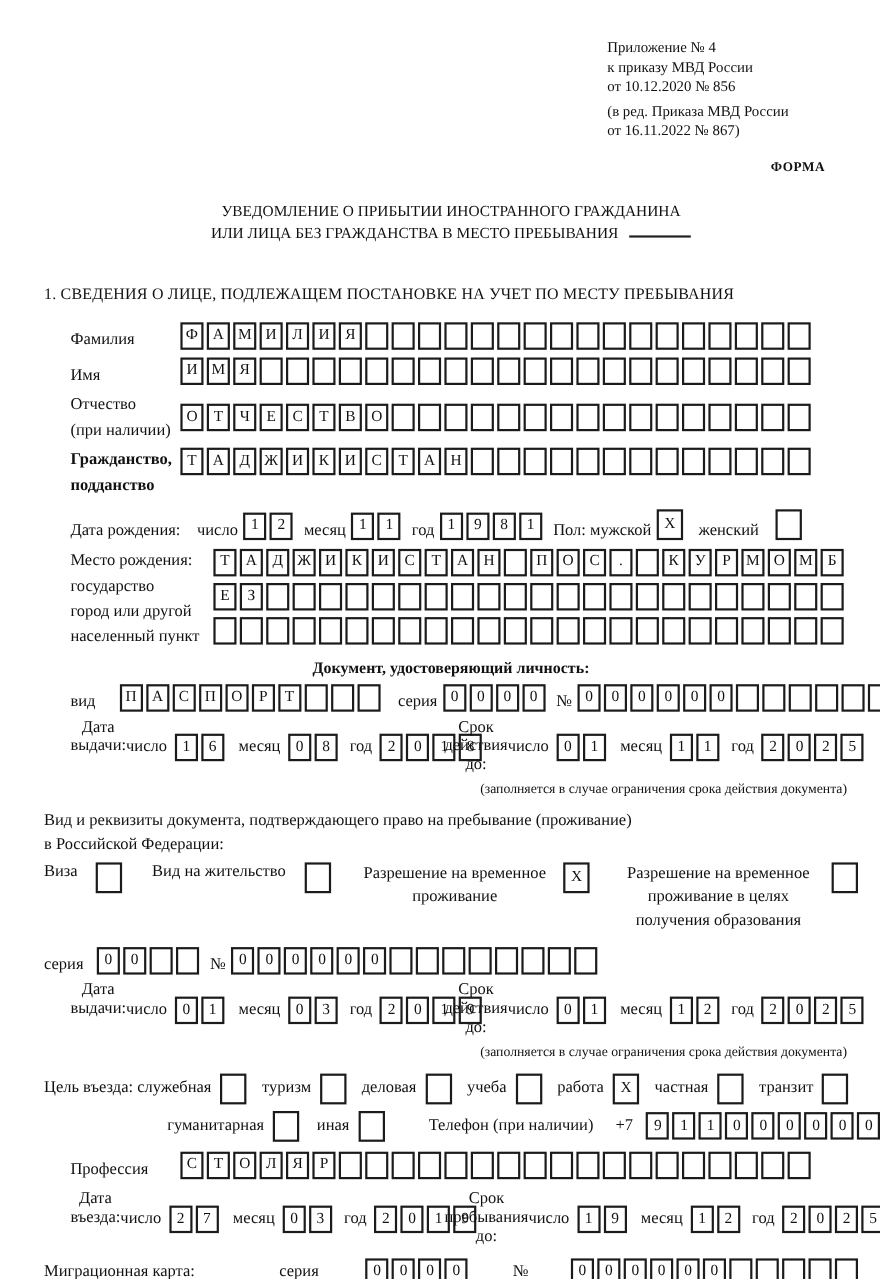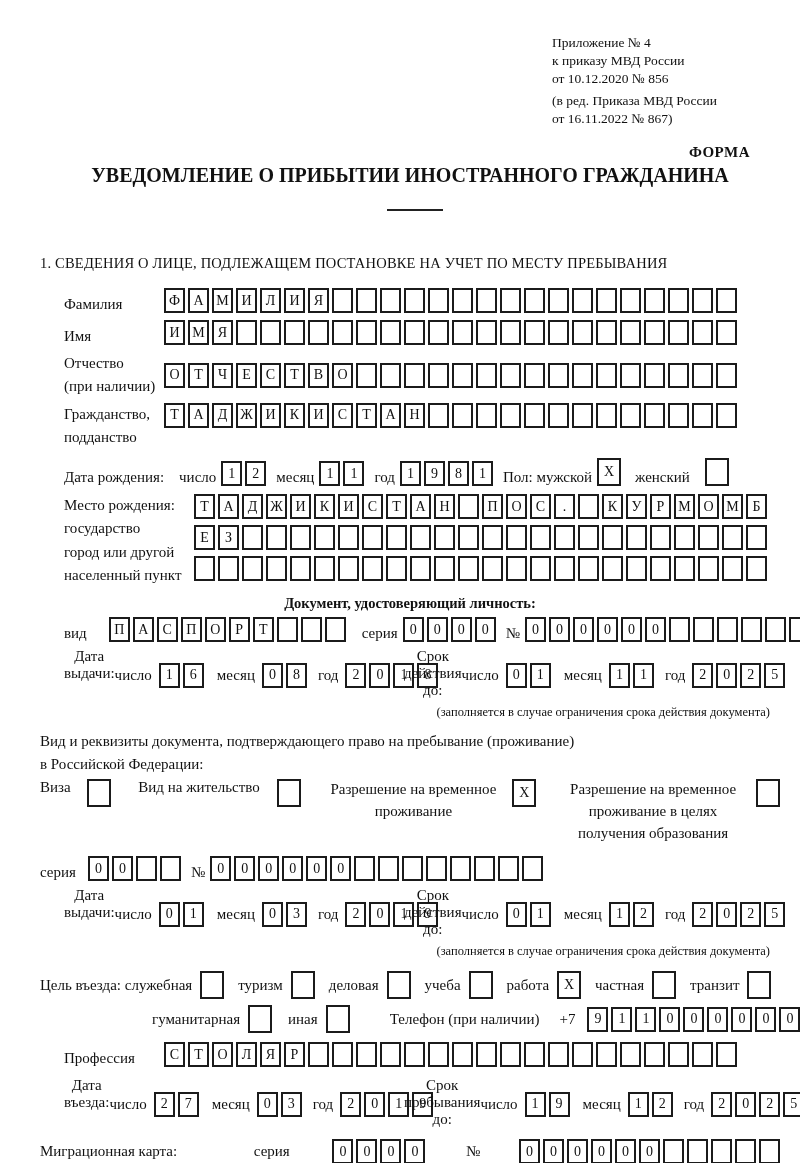--- a/index.html
+++ b/index.html
@@ -5,22 +5,22 @@
   html,body{margin:0;padding:0;background:#fff;}
   body{
     width:800px;height:1163px;box-sizing:border-box;
     padding:34px 20px 0 40px;overflow:hidden;
     font-family:"Liberation Serif","DejaVu Serif",serif;
     font-size:15px;color:#111;
   }
   .right-wrap{display:flex;justify-content:flex-end;padding-right:28px;}
   .annex{width:200px;font-size:13.5px;line-height:1.32;text-align:left;}
   .annex .gap{height:5px;}
-  .forma{text-align:right;padding-right:30px;font-weight:bold;font-size:15px;margin-top:16px;letter-spacing:.5px;}
-  .title{text-align:center;font-weight:bold;font-size:20px;line-height:1.45;}
+  .forma{text-align:right;padding-right:30px;font-weight:bold;font-size:12px;margin-top:16px;letter-spacing:.5px;}
+  .title{margin-top:24px;text-align:center;font-weight:normal;font-size:14px;line-height:1.45;}
   .title .blank{display:inline-block;width:56px;border-bottom:2px solid #222;height:1px;margin-left:10px;}
   .section-h{margin-top:36px;font-weight:normal;font-size:14.5px;letter-spacing:.2px;}
   .rows{margin-left:0;}
   .frow{display:flex;align-items:flex-end;margin-top:7px;margin-left:24px;}
   .frow .lab{width:100px;flex-shrink:0;}
   .cells{display:flex;gap:3px;flex-wrap:nowrap;}
   .cell{
     width:21px;height:25px;box-sizing:border-box;border:2px solid #1b1b1b;
     display:flex;align-items:center;justify-content:center;
     font-size:14px;background:#fff;flex-shrink:0;
@@ -70,21 +70,21 @@
     <div>(в ред. Приказа МВД России</div>
     <div>от 16.11.2022 № 867)</div>
   </div>
 </div>
 
 <div class="forma">ФОРМА</div>
 
 <div class="title">
   <div>УВЕДОМЛЕНИЕ О ПРИБЫТИИ ИНОСТРАННОГО ГРАЖДАНИНА</div>
   <div>
-    <span class="blank"></span>
+    <span>ИЛИ ЛИЦА БЕЗ ГРАЖДАНСТВА В МЕСТО ПРЕБЫВАНИЯ</span><span class="blank"></span>
   </div>
 </div>
 
 <div class="section-h">1. СВЕДЕНИЯ О ЛИЦЕ, ПОДЛЕЖАЩЕМ ПОСТАНОВКЕ НА УЧЕТ ПО МЕСТУ ПРЕБЫВАНИЯ</div>
 
 <div class="rows">
 
   <div class="frow" style="margin-top:16px;">
     <div class="lab">Фамилия</div>
     <div class="cells">
@@ -172,21 +172,21 @@
         <div class="cell"></div>
         <div class="cell"></div>
         <div class="cell"></div>
         <div class="cell"></div>
         <div class="cell"></div>
         <div class="cell"></div>
       </div>
   </div>
 
   <div class="frow" style="align-items:flex-start;margin-top:4px;">
-    <div class="lab" style="line-height:1.55;">
+    <div class="lab" style="line-height:1.55;font-weight:bold;">
       <div>Гражданство,</div>
       <div>подданство</div>
     </div>
     <div class="cells">
         <div class="cell">Т</div>
         <div class="cell">А</div>
         <div class="cell">Д</div>
         <div class="cell">Ж</div>
         <div class="cell">И</div>
         <div class="cell">К</div>

